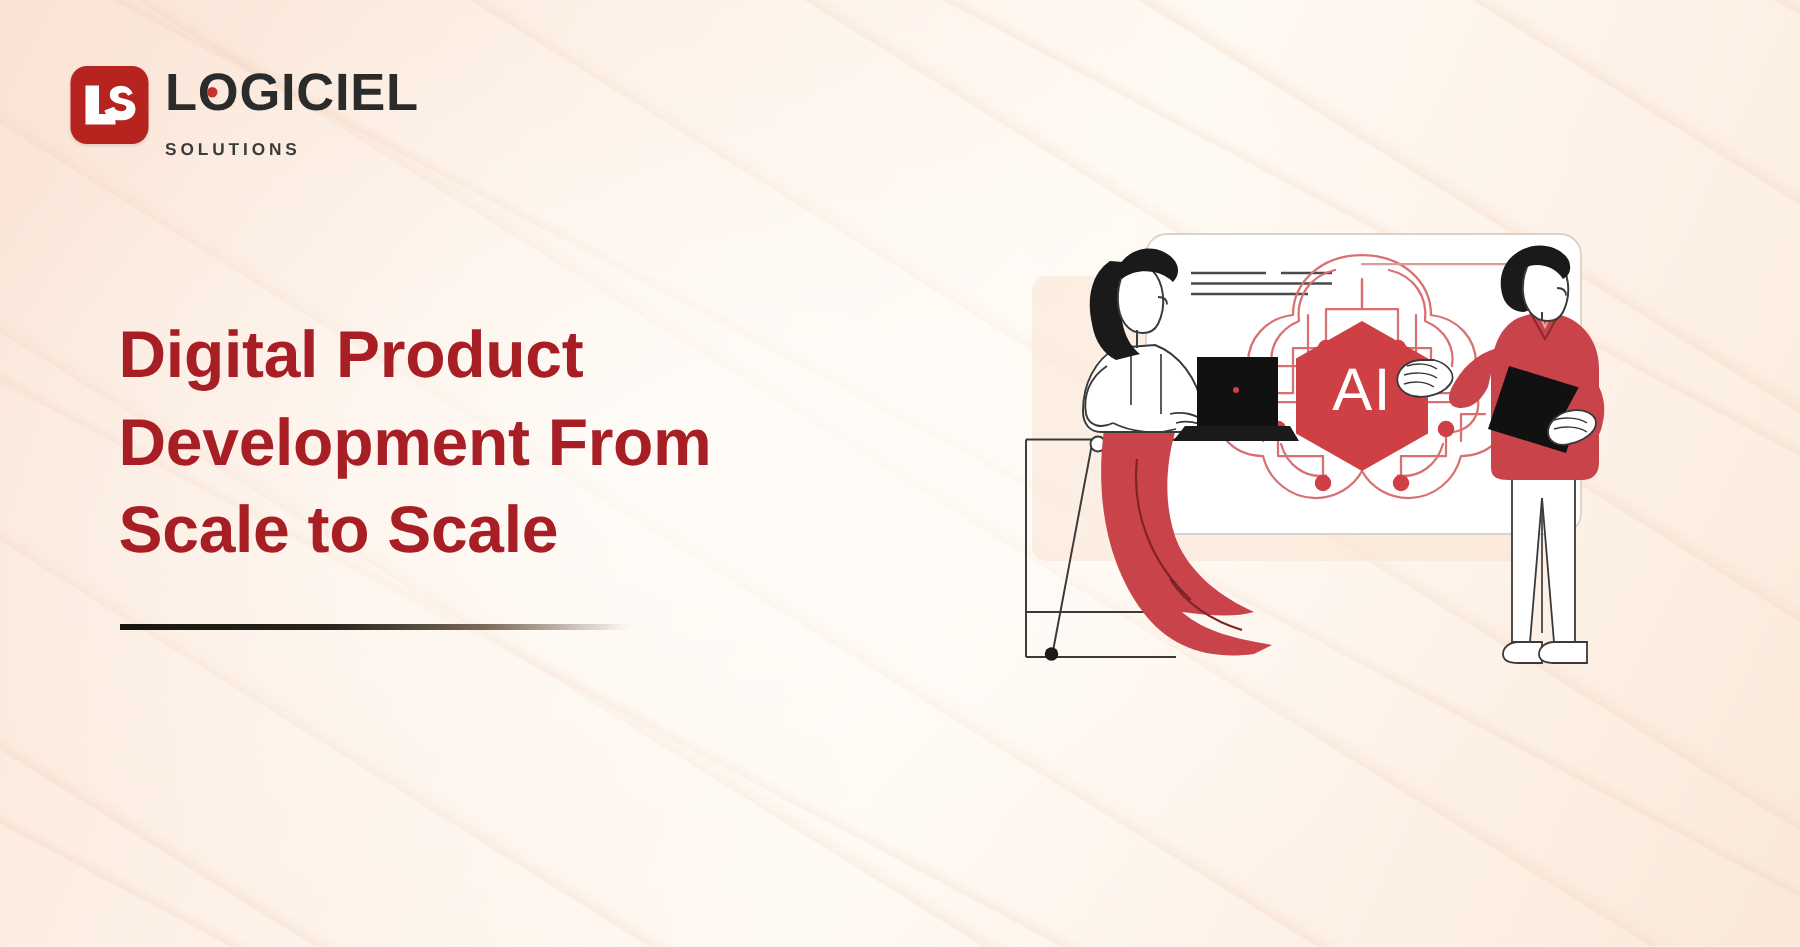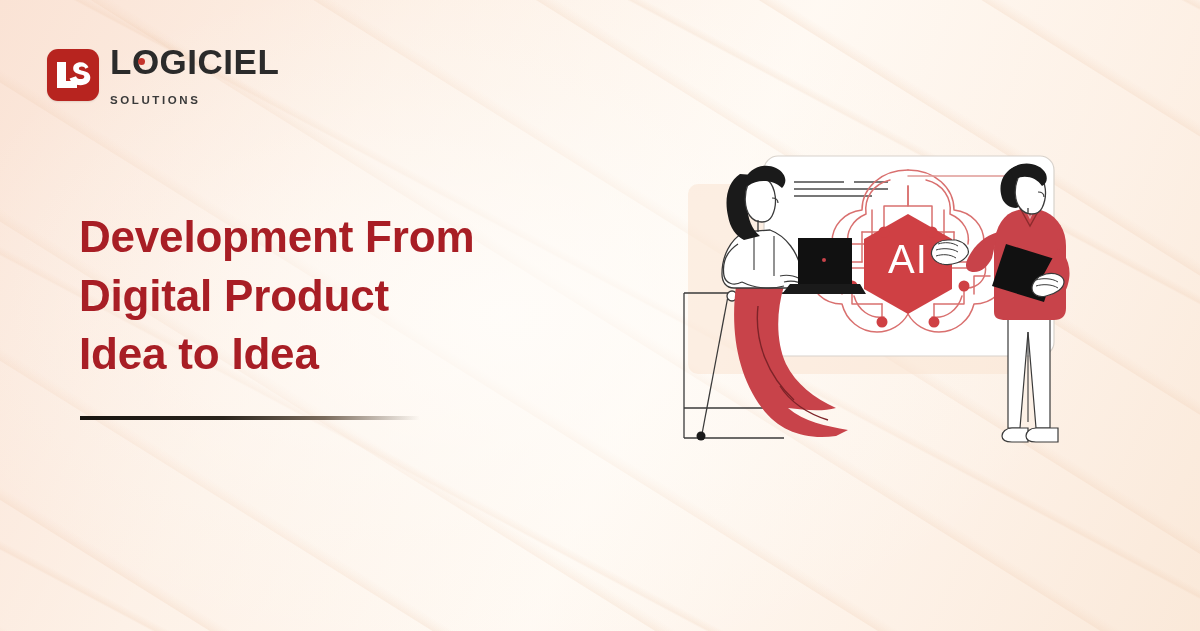--- a/index.html
+++ b/index.html
@@ -38,21 +38,21 @@
       rgba(236,196,166,0.00) 260px);
     pointer-events:none;
   }
   .vignette{
     position:absolute;inset:0;
     background:radial-gradient(ellipse 70% 80% at 42% 50%, rgba(255,253,250,0.85) 0%, rgba(255,252,248,0.25) 45%, rgba(255,252,248,0) 70%);
     pointer-events:none;
   }
 
   
-  .logo{position:absolute;left:47px;top:44px;display:flex;align-items:center;gap:11px;}
+  .logo{position:absolute;left:47px;top:44px;display:flex;gap:11px;}
   .logo-mark{
     width:52px;height:52px;border-radius:11px;background:#b7241f;
     display:flex;align-items:center;justify-content:center;flex:none;
     box-shadow:0 1px 2px rgba(0,0,0,0.10);
   }
   .logo-mark svg{display:block;}
   .logo-words{display:flex;flex-direction:column;justify-content:center;line-height:1;}
   .logo-name{
     font-size:35px;font-weight:bold;color:#2b2b2b;letter-spacing:0.5px;
     position:relative;display:flex;align-items:center;
@@ -104,23 +104,23 @@
     <div class="logo-words">
       <div class="logo-name">
         <span>LOGICIEL</span>
         <span class="dot"></span>
       </div>
       <div class="logo-sub">SOLUTIONS</div>
     </div>
   </div>
 
   <div class="headline">
+    <div>Digital Product</div>
     <div>Development From</div>
-    <div>Digital Product</div>
-    <div>Idea to Idea</div>
+    <div>Scale to Scale</div>
   </div>
   <div class="divider"></div>
 
   <div class="illus">
     <svg width="460" height="330" viewBox="0 0 460 330" aria-hidden="true">
 
       <rect x="12" y="48" width="330" height="190" rx="10" fill="#fae4d2" opacity="0.55"></rect>
 
       <rect x="88" y="20" width="290" height="200" rx="14" fill="#ffffff" stroke="#d8d2cb" stroke-width="1.2"></rect>
 

